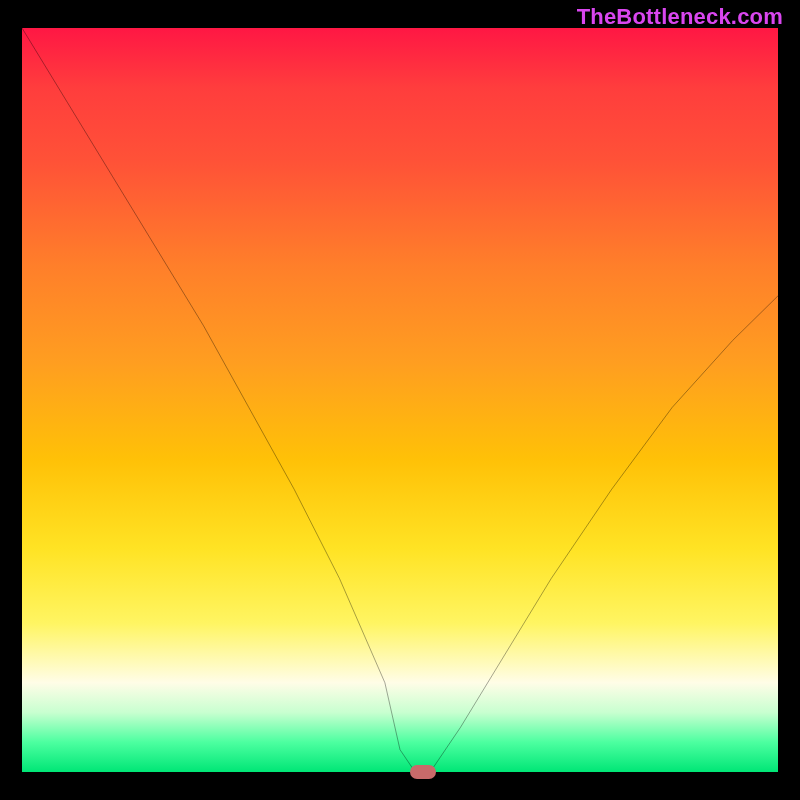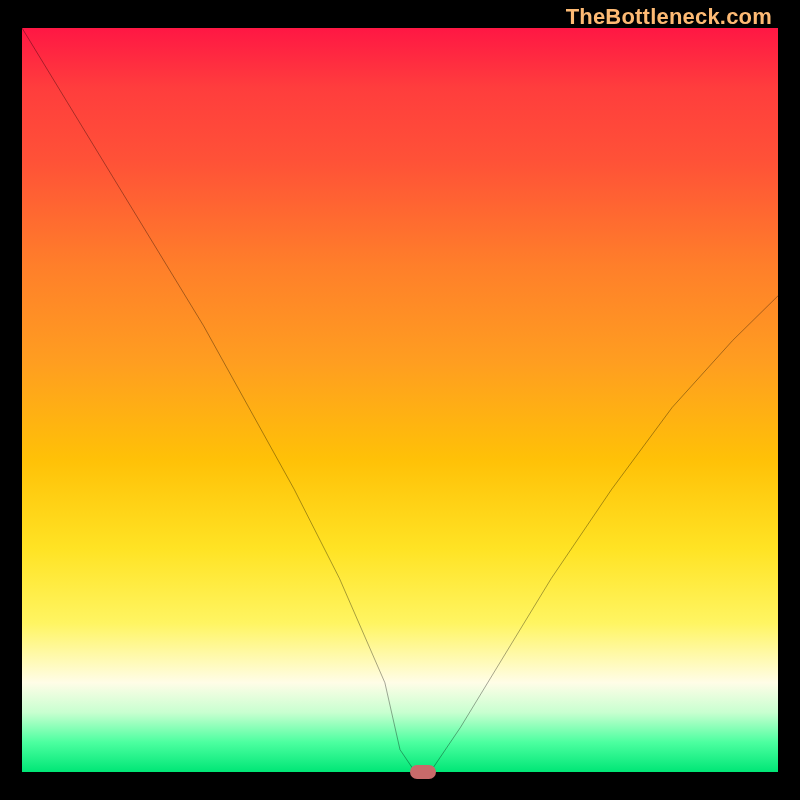--- a/index.html
+++ b/index.html
@@ -13,22 +13,22 @@
   }
   .frame {
     position: relative;
     width: 800px;
     height: 800px;
     background: #000;
   }
   .watermark {
     position: absolute;
     top: 4px;
-    right: 28px;
-    color: #fdba74;
+    right: 17px;
+    color: #d946ef;
     font-size: 22px;
     font-weight: 600;
     letter-spacing: 0.2px;
     user-select: none;
   }
   .plot-area {
     position: absolute;
     left: 22px;
     top: 28px;
     width: 756px;

